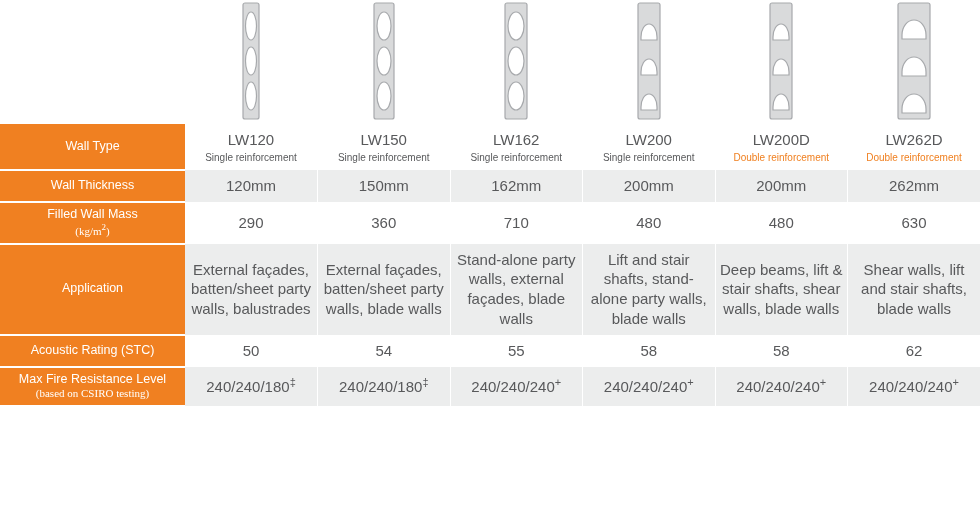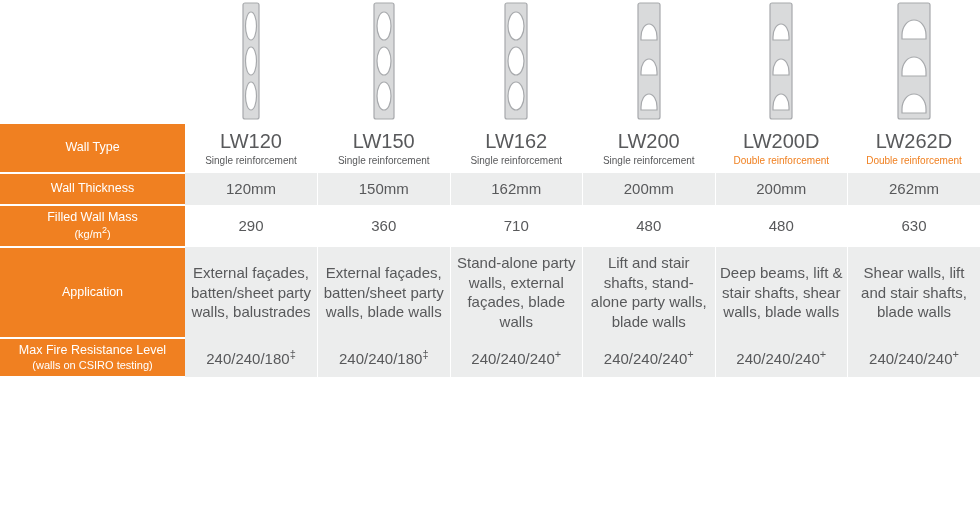--- a/index.html
+++ b/index.html
@@ -55,38 +55,39 @@
     text-align: center;
     vertical-align: middle;
     font-size: 12.5px;
     line-height: 1.25;
     border-bottom: 2px solid #ffffff;
     padding: 4px 6px;
   }
   td.rowhead .sub {
     display: block;
     font-size: 11px;
+    font-family: Liberation Serif, serif;
   }
   td.data {
     text-align: center;
     vertical-align: middle;
     font-size: 15px;
     color: #58595b;
     padding: 6px 4px;
     border-right: 1px solid #ffffff;
     line-height: 1.32;
   }
   td.data:last-child { border-right: none; }
 
   tr.shade td.data { background: #eceded; }
   tr.plain td.data { background: #ffffff; }
 
   
   .wt-name {
-    font-size: 20px;
+    font-size: 15px;
     color: #58595b;
     line-height: 1.15;
   }
   .wt-sub {
     font-size: 10px;
     line-height: 1.2;
     display: block;
     margin-top: 2px;
   }
   .wt-sub.single { color: #58595b; }
@@ -251,25 +252,34 @@
       <tr class="shade">
         <td class="rowhead">Application</td>
         <td class="data app-cell">External façades, batten/sheet party walls, balustrades</td>
         <td class="data app-cell">External façades, batten/sheet party walls, blade walls</td>
         <td class="data app-cell">Stand-alone party walls, external façades, blade walls</td>
         <td class="data app-cell">Lift and stair shafts, stand-alone party walls, blade walls</td>
         <td class="data app-cell">Deep beams, lift &amp; stair shafts, shear walls, blade walls</td>
         <td class="data app-cell">Shear walls, lift and stair shafts, blade walls</td>
       </tr>
 
+      <tr class="plain">
+        <td class="rowhead">Acoustic Rating (STC)</td>
+        <td class="data ac-cell">50</td>
+        <td class="data ac-cell">54</td>
+        <td class="data ac-cell">55</td>
+        <td class="data ac-cell">58</td>
+        <td class="data ac-cell">58</td>
+        <td class="data ac-cell">62</td>
+      </tr>
 
       <tr class="shade">
         <td class="rowhead">
           <span>Max Fire Resistance Level</span>
-          <span class="sub">(walls on CSIRO testing)</span>
+          <span class="sub">(based on CSIRO testing)</span>
         </td>
         <td class="data fire-cell">
           <span>240/240/180</span><span class="sup-mark">‡</span>
         </td>
         <td class="data fire-cell">
           <span>240/240/180</span><span class="sup-mark">‡</span>
         </td>
         <td class="data fire-cell">
           <span>240/240/240</span><span class="sup-mark">+</span>
         </td>

